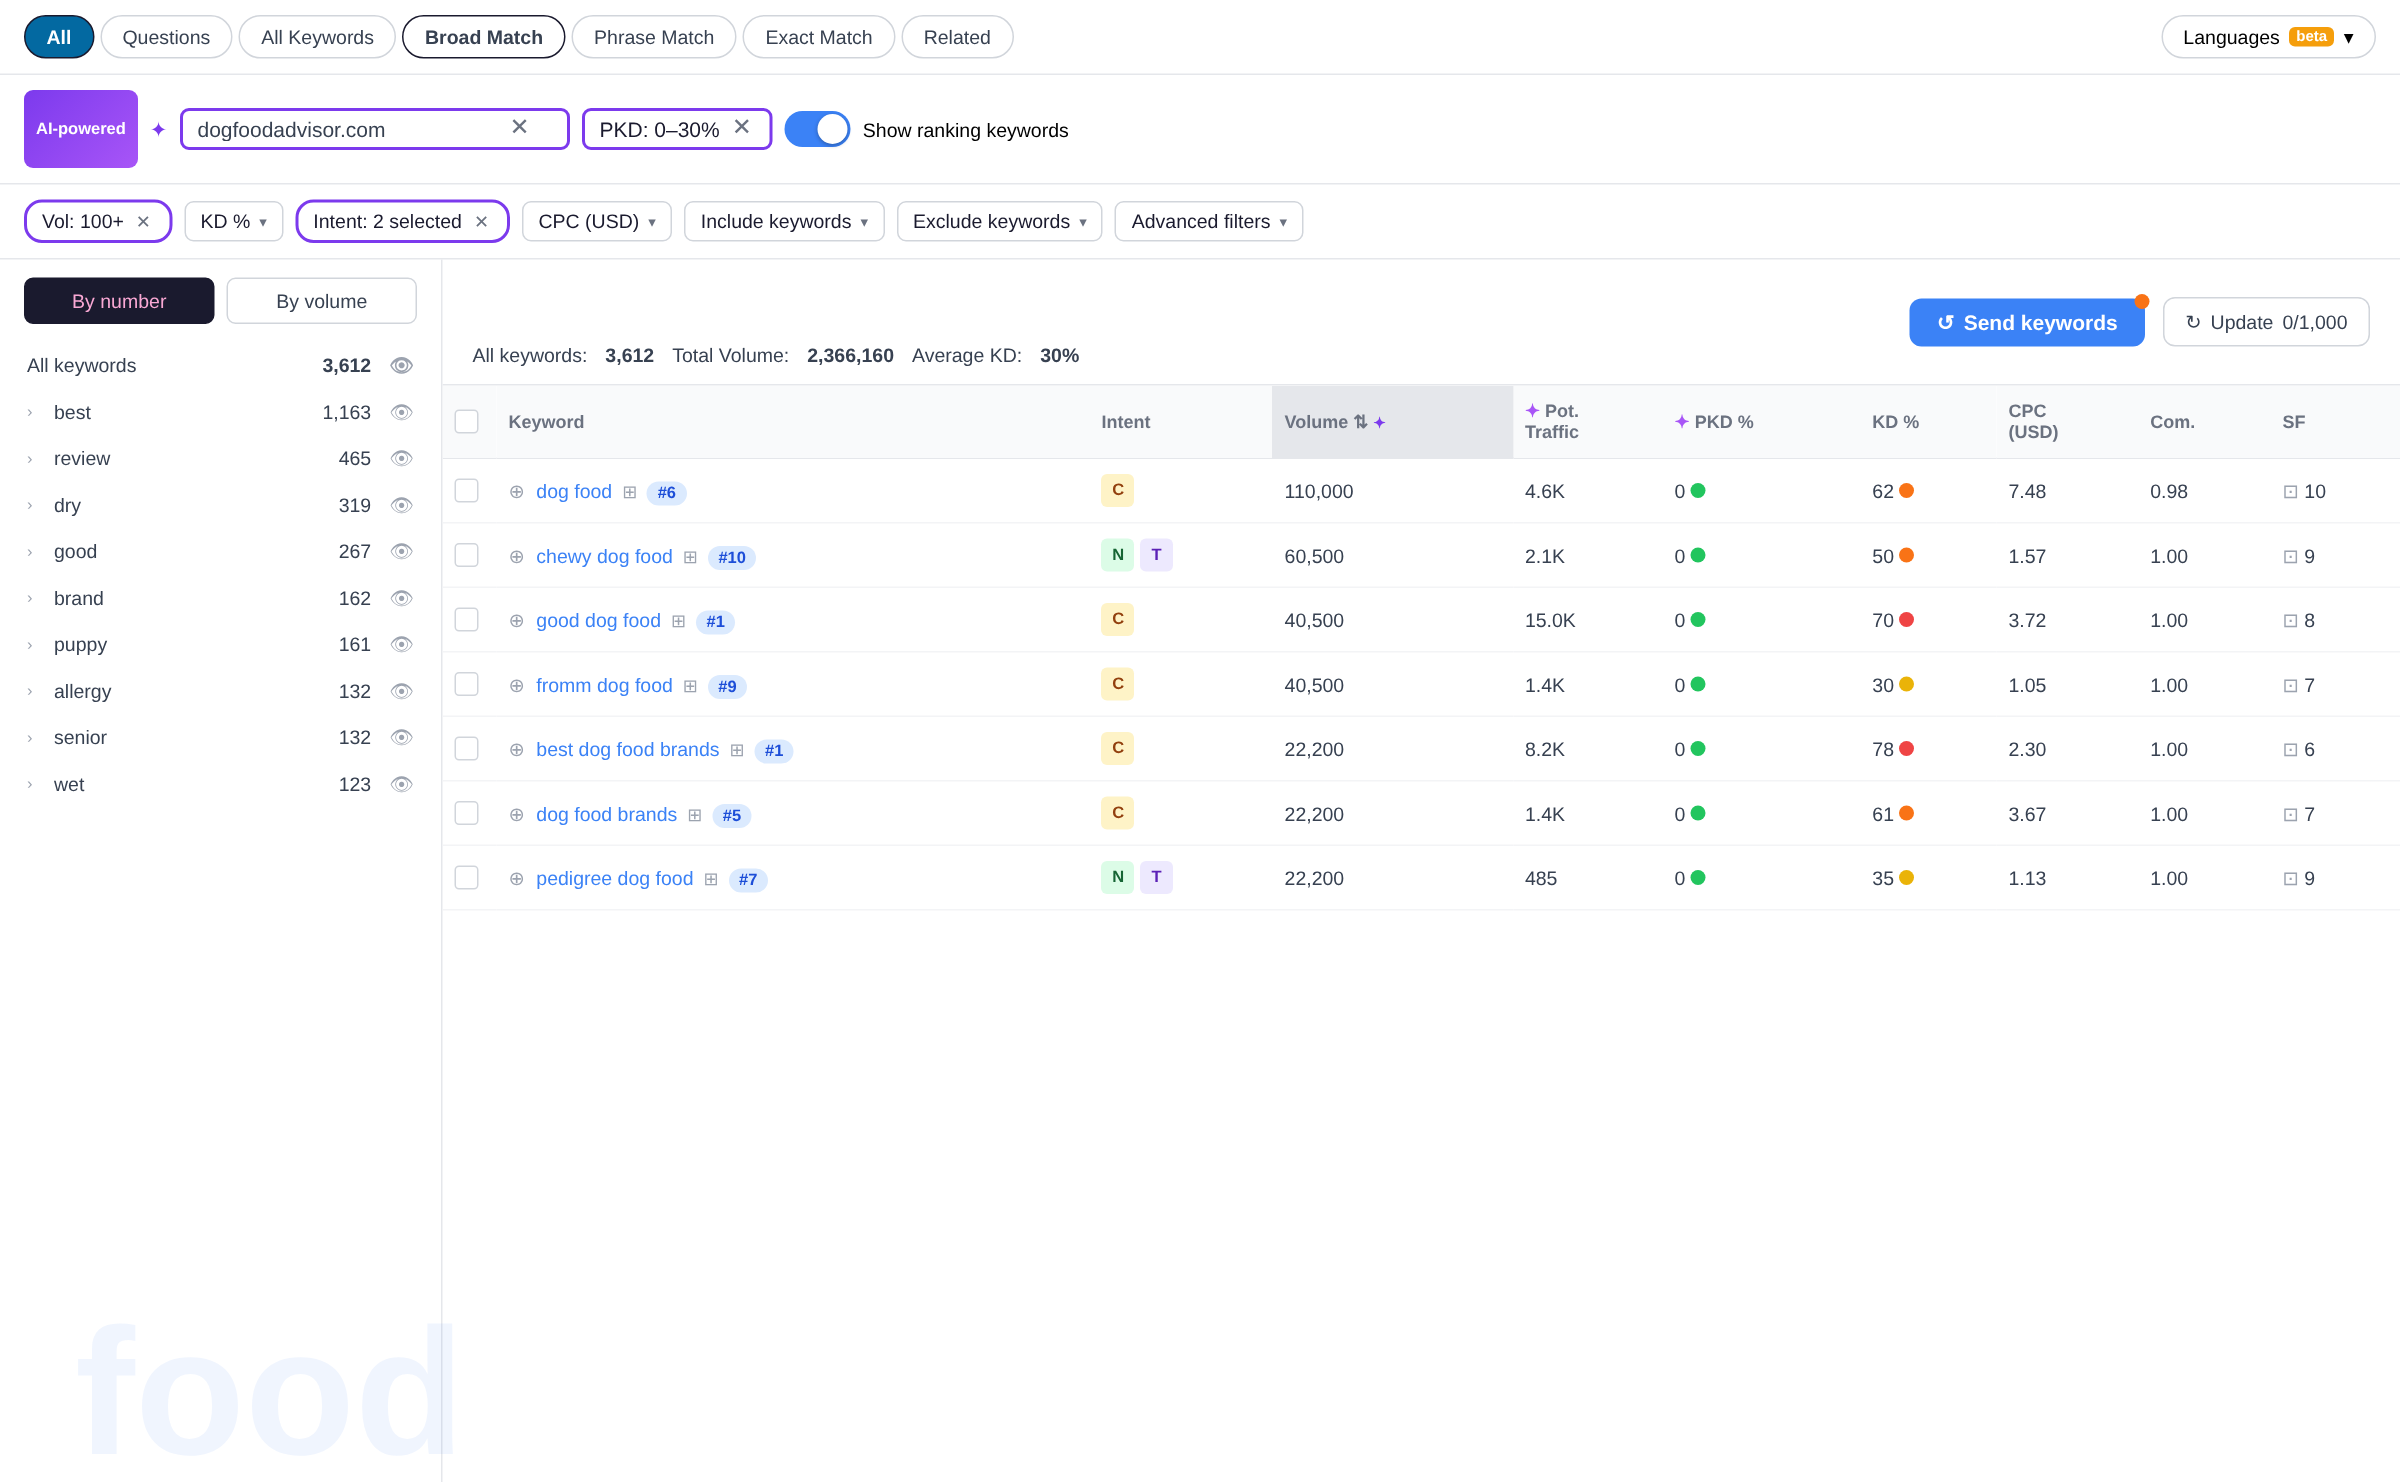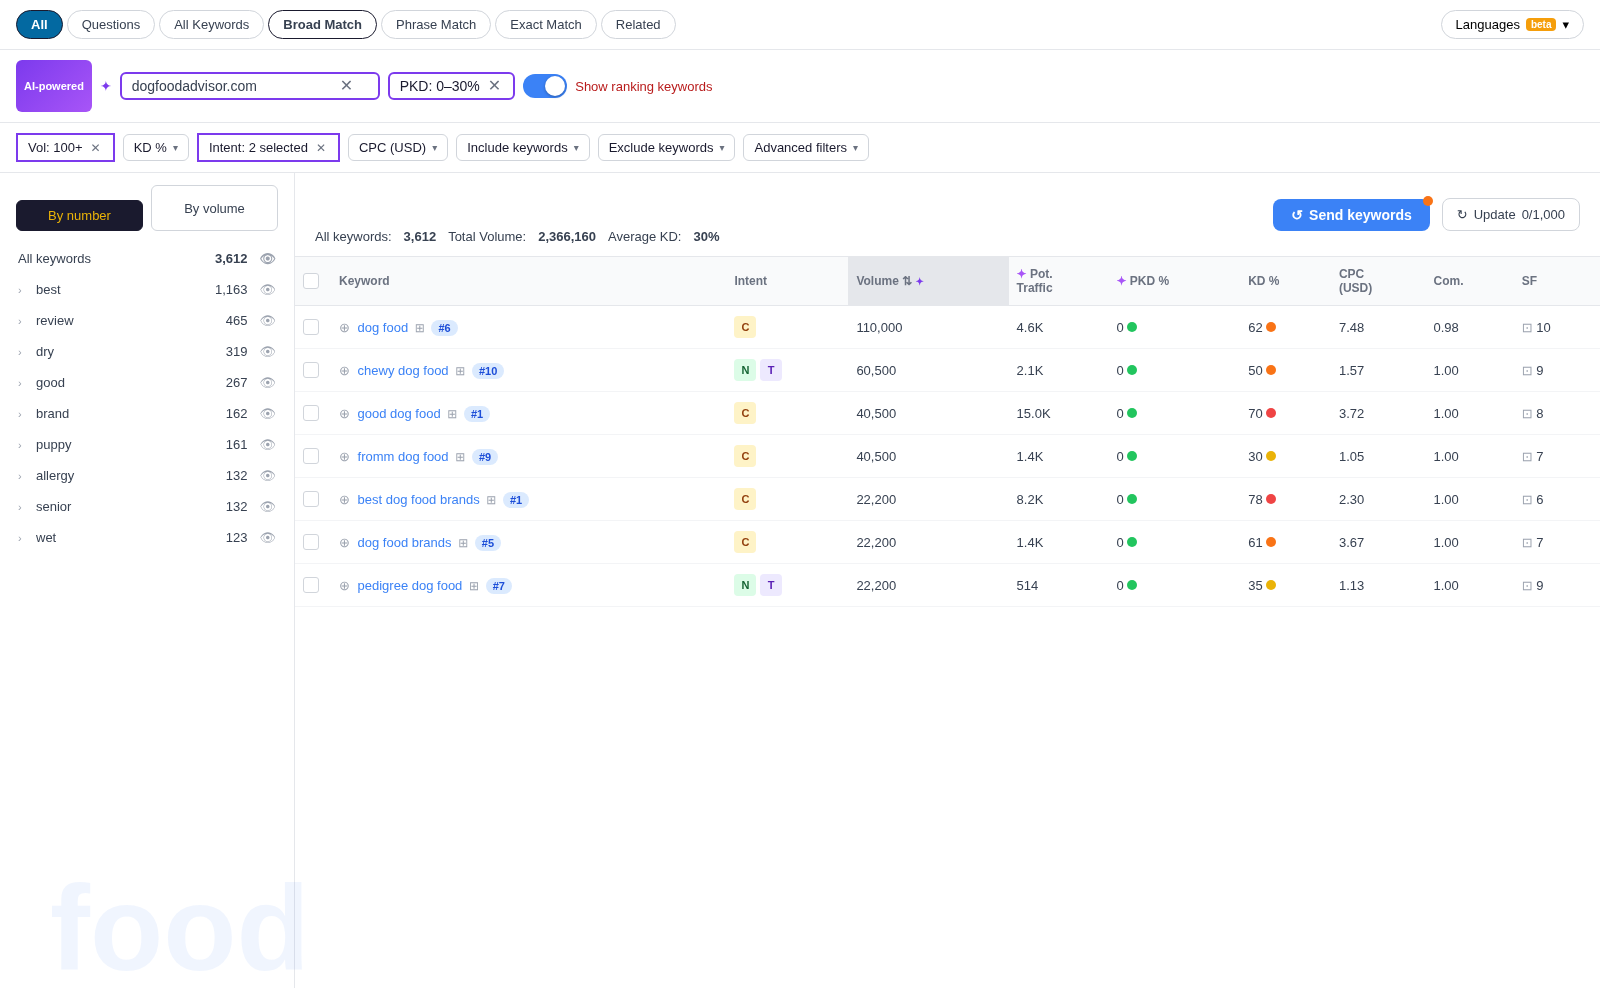--- a/index.html
+++ b/index.html
@@ -15,33 +15,33 @@
     .filter-row1 { display: flex; align-items: center; gap: 8px; padding: 10px 16px; border-bottom: 1px solid #e5e7eb; }
     .ai-badge { background: linear-gradient(135deg, #7c3aed, #a855f7); color: #fff; padding: 20px 8px; border-radius: 6px; font-size: 11px; font-weight: 700; }
     .domain-input-wrap { display: flex; align-items: center; gap: 6px; border: 2px solid #7c3aed; border-radius: 6px; padding: 4px 10px; background: #fff; min-width: 260px; }
     .domain-input { border: none; outline: none; font-size: 14px; color: #374151; background: transparent; width: 200px; }
     .sparkle-icon { color: #7c3aed; font-size: 14px; }
     .x-btn { background: none; border: none; cursor: pointer; color: #6b7280; font-size: 16px; line-height: 1; padding: 0 2px; }
     .pkd-filter { display: flex; align-items: center; gap: 6px; border: 2px solid #7c3aed; border-radius: 6px; padding: 4px 10px; background: #fff; }
     .toggle-wrap { display: flex; align-items: center; gap: 8px; }
     .toggle { width: 44px; height: 24px; background: #3b82f6; border-radius: 12px; position: relative; cursor: pointer; }
     .toggle-knob { width: 20px; height: 20px; background: #fff; border-radius: 50%; position: absolute; top: 2px; right: 2px; box-shadow: 0 1px 3px rgba(0,0,0,0.3); }
-    .toggle-label { font-size: 13px; color: #b91c1c; }
+    .toggle-label { font-size: 13px; color: #000000; }
 
     .filter-row2 { display: flex; align-items: center; gap: 8px; padding: 10px 16px; border-bottom: 1px solid #e5e7eb; flex-wrap: wrap; }
-    .filter-chip { display: flex; align-items: center; gap: 6px; border: 2px solid #7c3aed; border-radius: 0; padding: 5px 10px; background: #fff; font-size: 13px; font-weight: 500; cursor: pointer; }
+    .filter-chip { display: flex; align-items: center; gap: 6px; border: 2px solid #7c3aed; border-radius: 12px; padding: 5px 10px; background: #fff; font-size: 13px; font-weight: 500; cursor: pointer; }
     .filter-chip-plain { display: flex; align-items: center; gap: 6px; border: 1.5px solid #d1d5db; border-radius: 6px; padding: 5px 10px; background: #fff; font-size: 13px; font-weight: 500; cursor: pointer; }
     .dropdown-arrow { font-size: 10px; color: #6b7280; }
 
     .main-area { display: flex; height: calc(988px - 170px); }
 
     .sidebar { width: 295px; border-right: 1px solid #e5e7eb; display: flex; flex-direction: column; }
     .sidebar-buttons { display: flex; gap: 8px; padding: 12px 16px; }
     .sidebar-btn { flex: 1; padding: 7px 12px; border-radius: 6px; border: 1.5px solid #d1d5db; background: #fff; cursor: pointer; font-size: 13px; font-weight: 500; color: #374151; }
-    .sidebar-btn.active { background: #1a1a2e; color: #eab308; border-color: #1a1a2e; margin-top: 15px; }
+    .sidebar-btn.active { background: #1a1a2e; color: #f9a8d4; border-color: #1a1a2e; }
     .sidebar-list { flex: 1; overflow-y: auto; padding: 0 8px; }
     .sidebar-item { display: flex; align-items: center; padding: 8px 10px; border-radius: 6px; cursor: pointer; gap: 6px; }
     .sidebar-item-chevron { color: #9ca3af; font-size: 11px; width: 12px; }
     .sidebar-item-name { flex: 1; font-size: 13px; color: #374151; font-weight: 500; }
     .sidebar-item-count { font-size: 13px; color: #374151; margin-right: 6px; }
     .eye-icon { color: #9ca3af; font-size: 13px; }
     .sidebar-item.header-item { font-weight: 600; }
 
     .content-area { flex: 1; display: flex; flex-direction: column; overflow: hidden; }
     .content-header { display: flex; align-items: center; gap: 12px; padding: 12px 20px; border-bottom: 1px solid #e5e7eb; }
@@ -383,21 +383,21 @@
       <div class="checkbox"></div>
     </td>
     <td>
       <span class="add-icon">⊕</span>
       <a class="kw-link">pedigree dog food</a>
       <span class="db-icon">⊞</span>
       <span class="rank-badge">#7</span>
     </td>
     <td><span class="intent-badge intent-n">N</span> <span class="intent-badge intent-t">T</span></td>
     <td style="font-weight:500;">22,200</td>
-    <td>514</td>
+    <td>485</td>
     <td>0 <span class="dot dot-green"></span></td>
     <td>35 <span class="dot dot-yellow"></span></td>
     <td>1.13</td>
     <td>1.00</td>
     <td>
       <span class="table-icon">⊡</span> 9
     </td>
   </tr>
           </tbody>
       </table>

